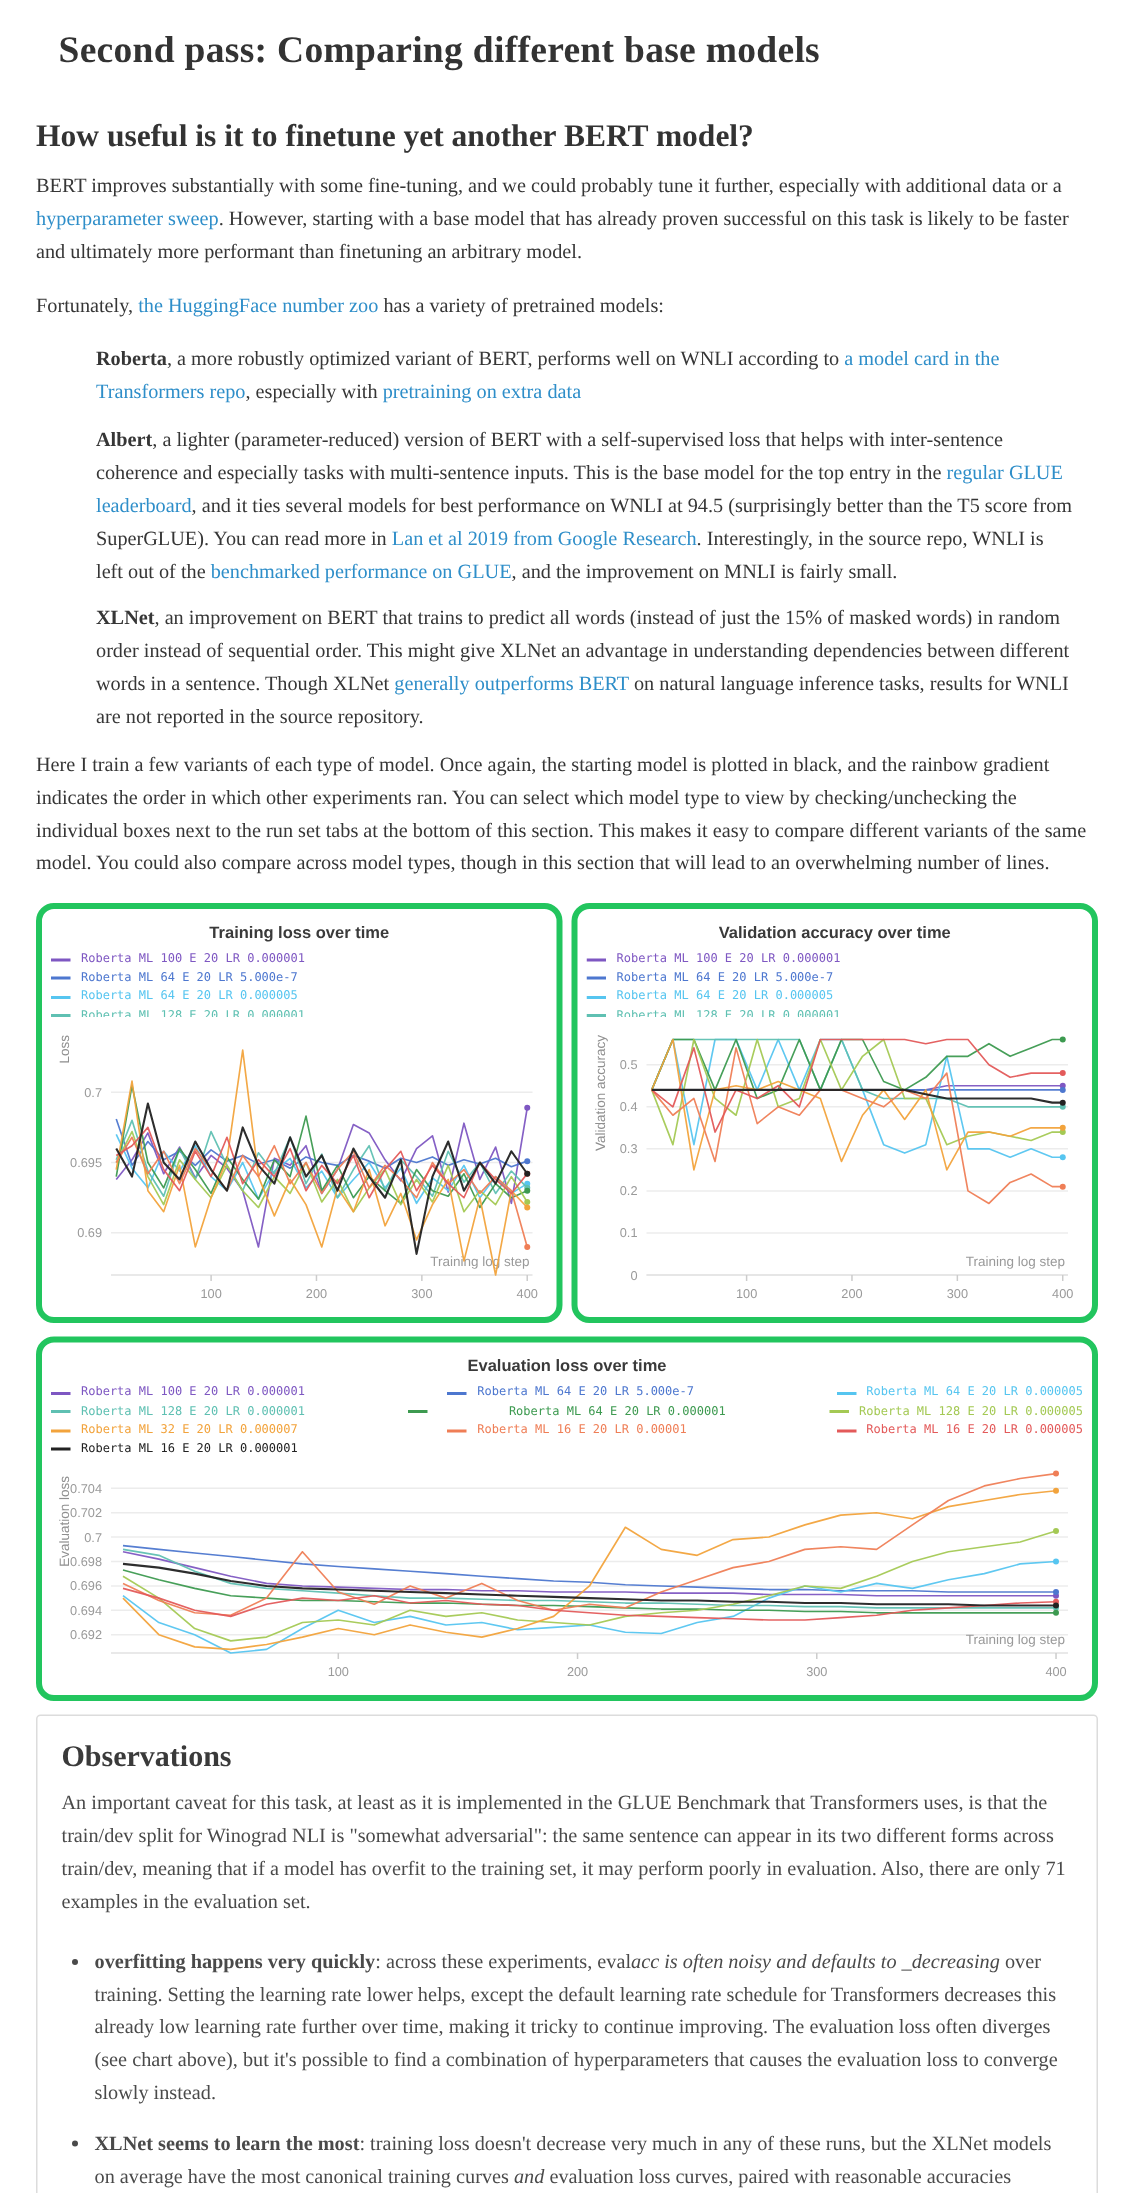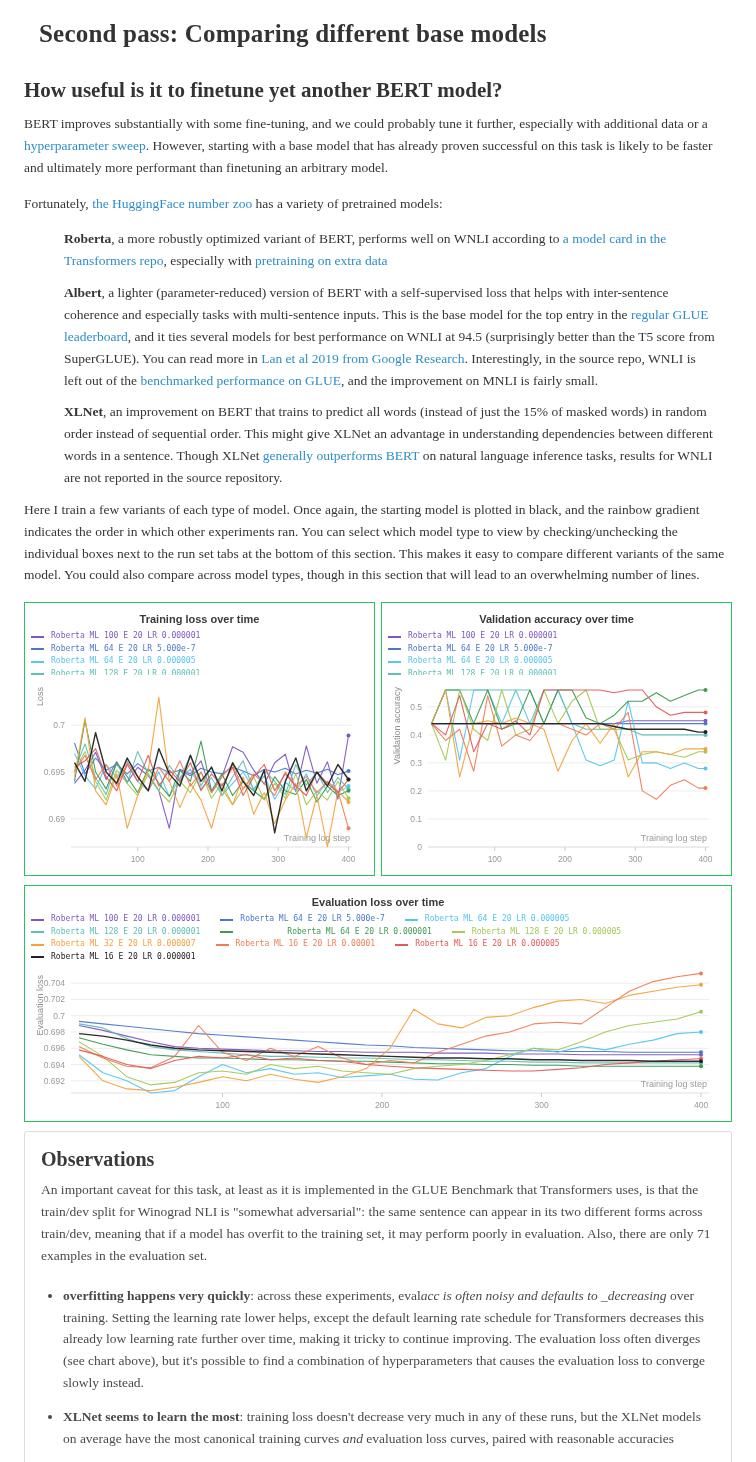--- a/index.html
+++ b/index.html
@@ -7,25 +7,25 @@
   .content{padding:12px 24px 0}
   h1{font-size:25px;font-weight:700;color:#333;margin:8px 15px 30px;letter-spacing:.2px}
   h2{font-size:21px;font-weight:600;color:#333;margin:0 0 10px}
   p.body{font-size:13.5px;line-height:1.62;margin:0 0 14px}
   .model-bullets{margin:0 0 6px}
   .b-item{font-size:13.5px;line-height:1.62;margin:0 16px 10px 40px}
   a{color:#2e8ec9;text-decoration:none;cursor:pointer}
 
   
   .charts-area{margin-top:16px}
-  .panel{border:1px solid #22c55e;border-radius:0;background:#fff;padding:8px 6px 2px;box-sizing:border-box}
+  .panel{border:4px solid #22c55e;border-radius:12px;background:#fff;padding:8px 6px 2px;box-sizing:border-box}
   .panel-row{display:flex;gap:6px;margin-bottom:9px}
   .panel-row .panel{flex:1;min-width:0}
   .panel-title{font-family:"Liberation Sans",sans-serif;font-size:11px;font-weight:700;color:#3a3a3a;text-align:center;margin:2px 0 5px}
-  .legend{display:flex;flex-wrap:wrap;justify-content:flex-start;column-gap:20px;font-family:"DejaVu Sans Mono",monospace;font-size:8px;line-height:12.5px;margin-bottom:2px}
+  .legend{display:flex;flex-wrap:wrap;justify-content:space-between;column-gap:20px;font-family:"DejaVu Sans Mono",monospace;font-size:8px;line-height:12.5px;margin-bottom:2px}
   .legend-clip{max-height:45px;overflow:hidden}
   .li{display:inline-flex;align-items:center;white-space:nowrap}
   .dash{display:inline-block;width:13px;height:2px;margin-right:7px}
   .plot{width:100%;display:block}
   .plot-sm{height:196px}
   .plot-lg{height:154px}
 
   
   .obs-box{border:1px solid #dcdcdc;border-radius:3px;margin-top:9px;padding:4px 16px 20px;background:#fff}
   .obs-box h3{font-size:20px;font-weight:600;color:#3a3a3a;margin:12px 0 8px}

